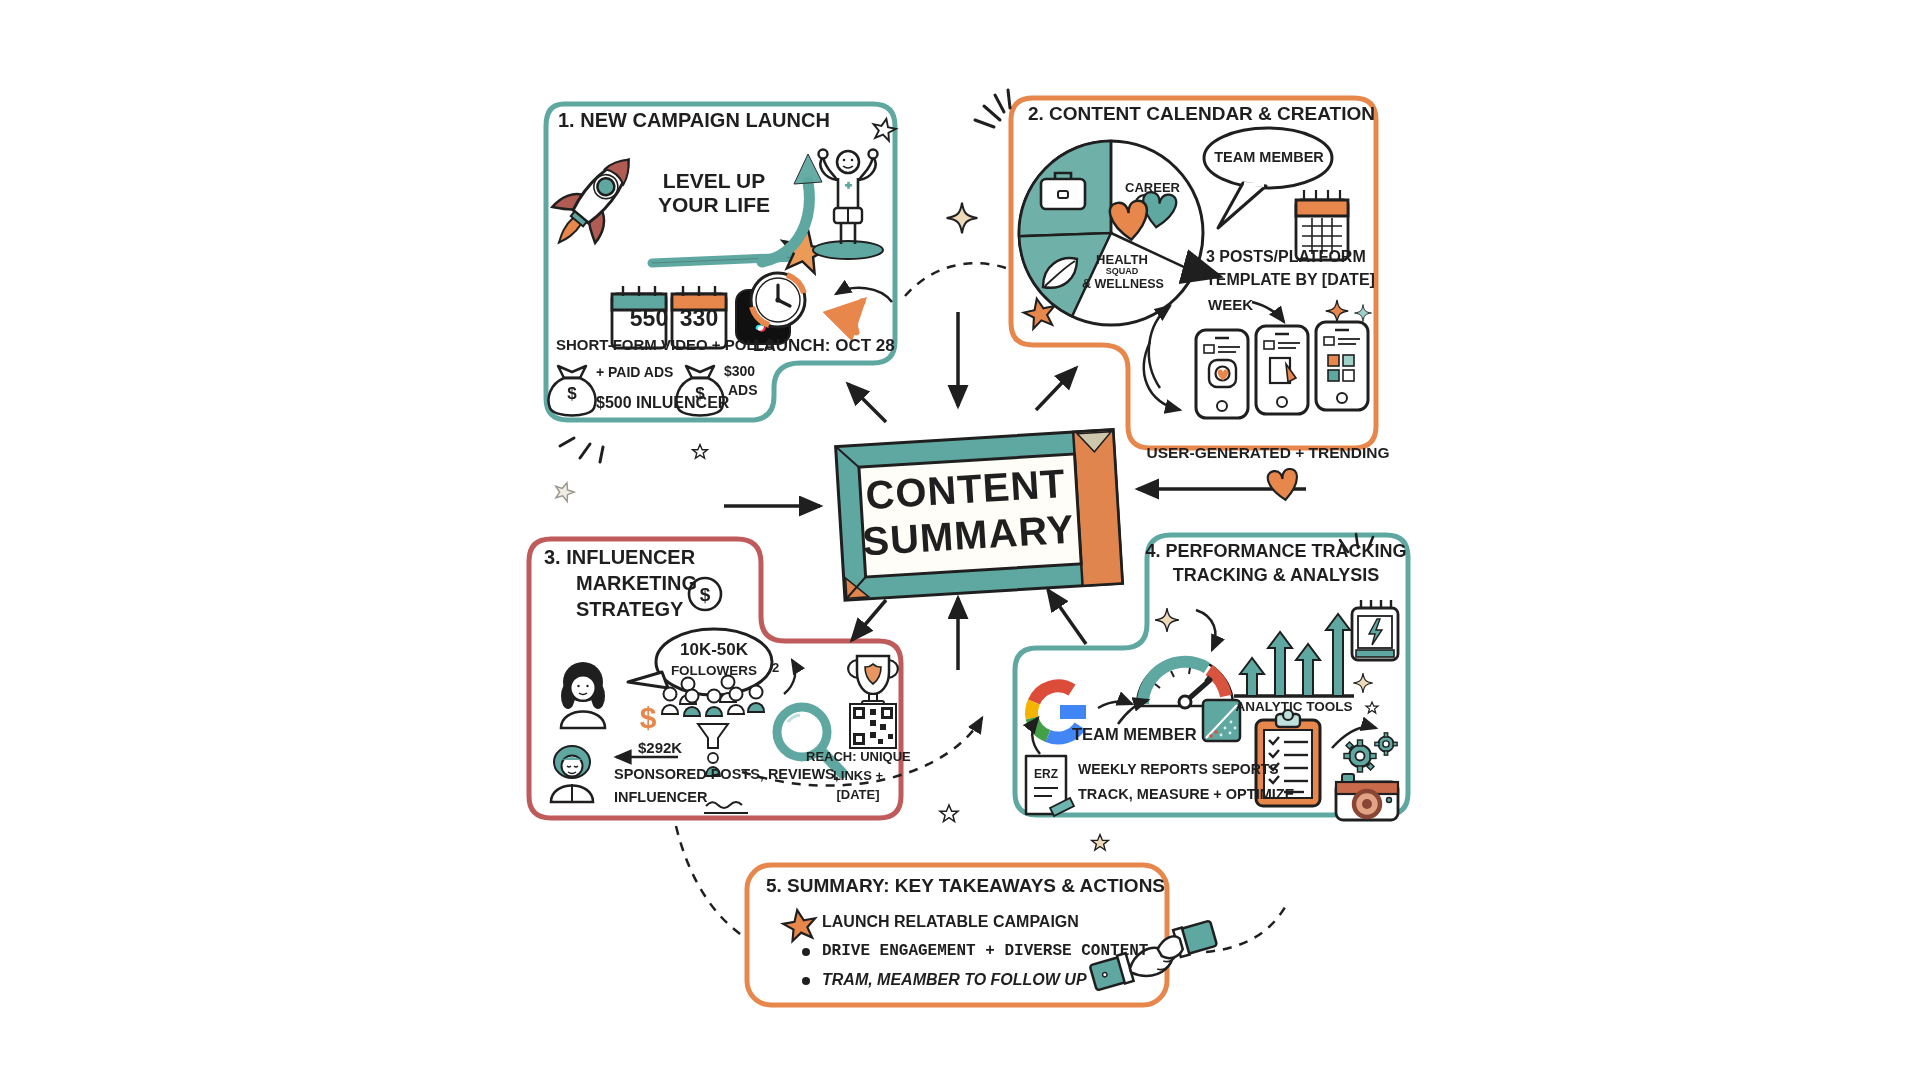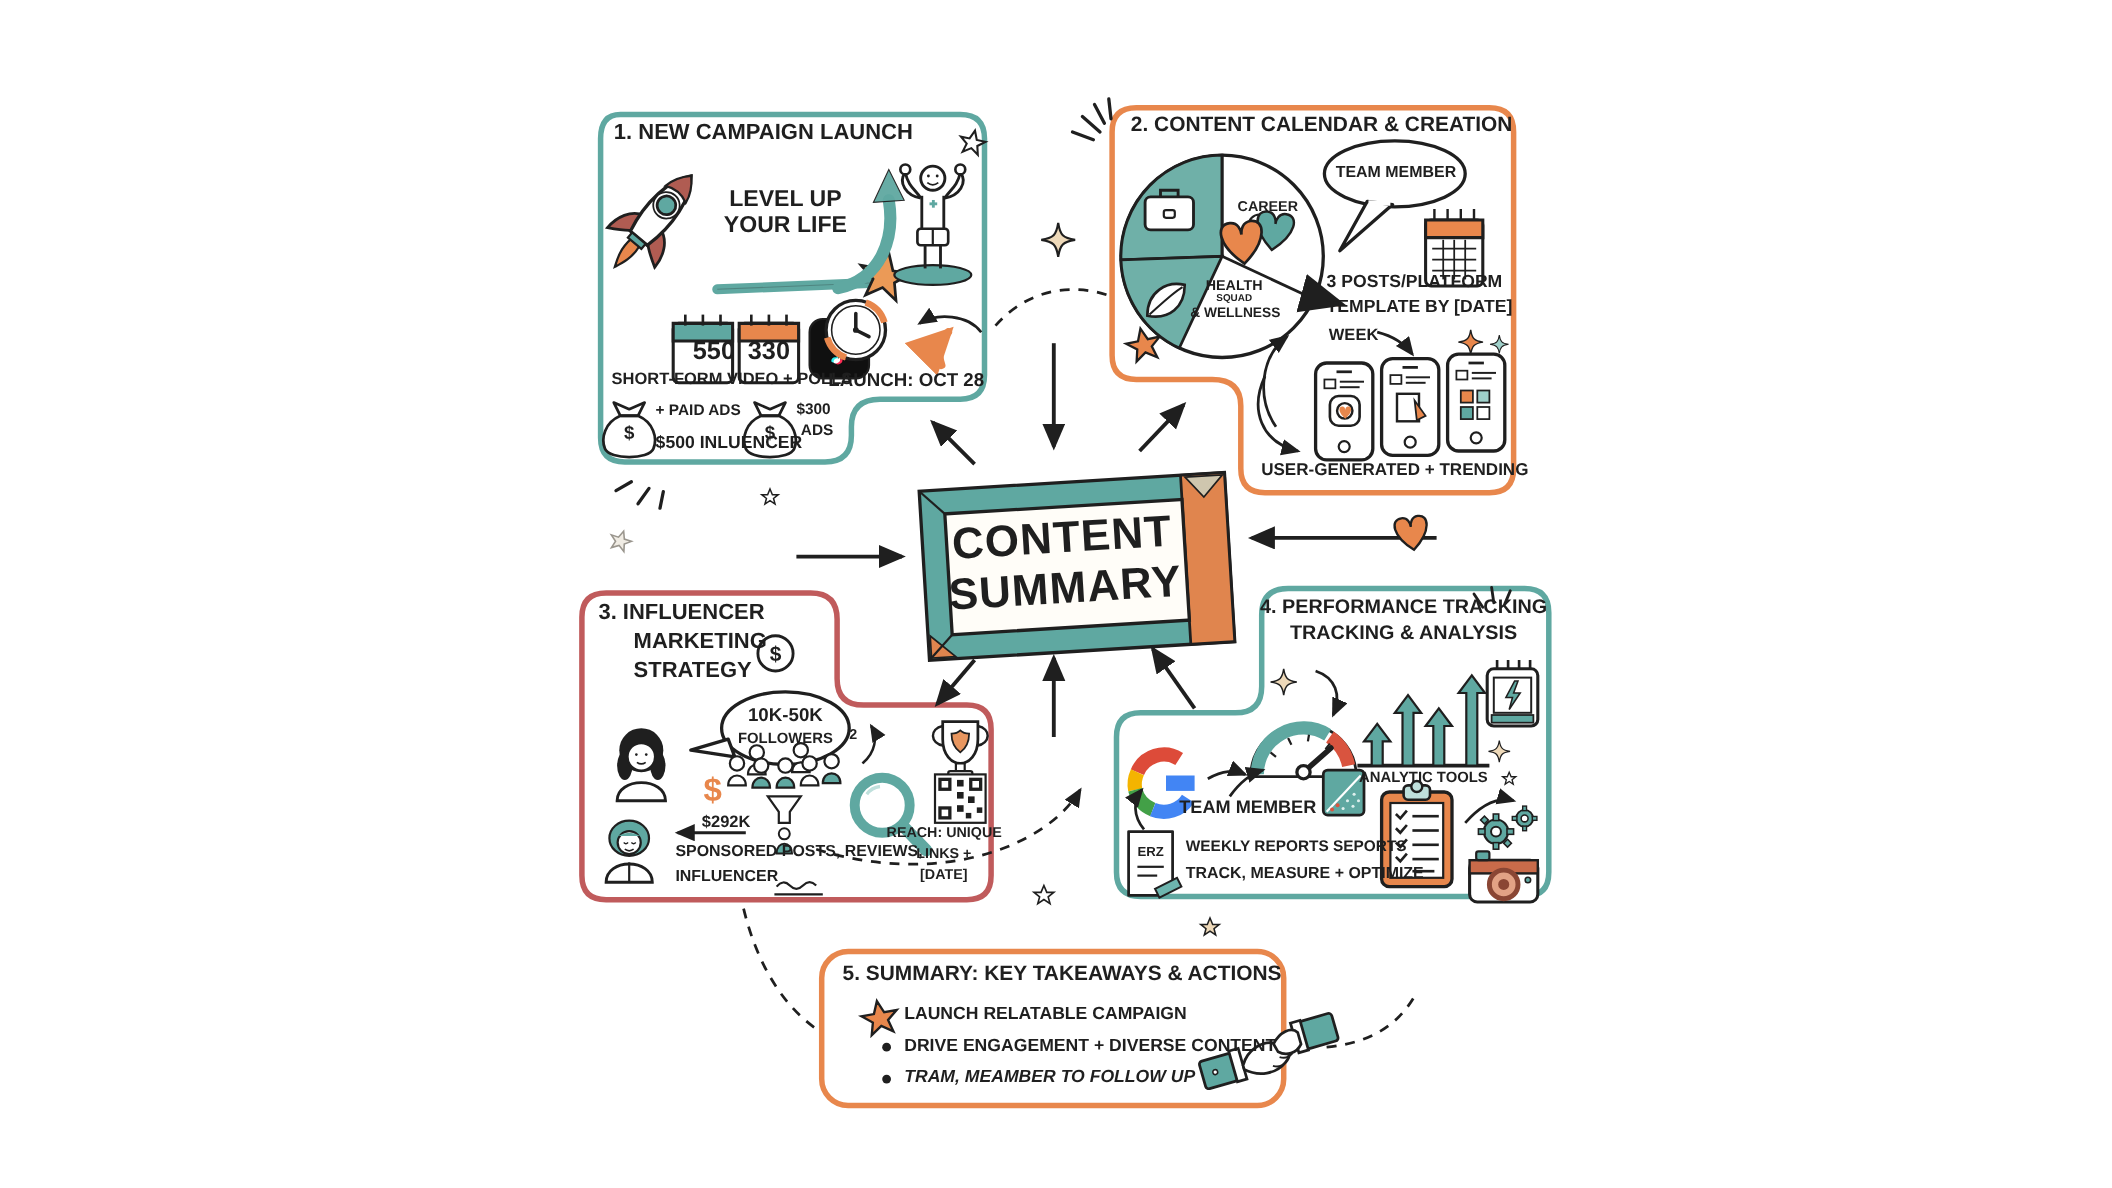--- a/index.html
+++ b/index.html
@@ -488,21 +488,21 @@
 
 <div class="t" style="left:1028px;top:104px;font-size:19px;">2. CONTENT CALENDAR &amp; CREATION</div>
 <div class="t c" style="left:1206px;top:150px;width:126px;font-size:14.5px;">TEAM MEMBER</div>
 <div class="t c" style="left:1118px;top:181px;width:62px;font-size:13px;text-align:right;">CAREER</div>
 <div class="t c" style="left:1082px;top:253px;width:80px;font-size:13px;">HEALTH</div>
 <div class="t c" style="left:1082px;top:267px;width:80px;font-size:9px;">SQUAD</div>
 <div class="t c" style="left:1082px;top:278px;width:80px;font-size:12.5px;">&amp; WELLNESS</div>
 <div class="t" style="left:1206px;top:249px;font-size:16px;">3 POSTS/PLATFORM</div>
 <div class="t" style="left:1206px;top:272px;font-size:16px;">TEMPLATE BY [DATE]</div>
 <div class="t" style="left:1208px;top:297px;font-size:15px;">WEEK</div>
-<div class="t c" style="left:1130px;top:420px;width:276px;font-size:15.5px;">USER-GENERATED + TRENDING</div>
+<div class="t c" style="left:1130px;top:445px;width:276px;font-size:15.5px;">USER-GENERATED + TRENDING</div>
 
 <div class="t" style="left:544px;top:547px;font-size:20px;">3. INFLUENCER</div>
 <div class="t" style="left:576px;top:573px;font-size:20px;">MARKETING</div>
 <div class="t" style="left:576px;top:599px;font-size:20px;">STRATEGY</div>
 <div class="t c" style="left:658px;top:641px;width:112px;font-size:17px;">10K-50K</div>
 <div class="t c" style="left:658px;top:664px;width:112px;font-size:13.5px;">FOLLOWERS</div>
 <div class="t" style="left:638px;top:740px;font-size:15px;">$292K</div>
 <div class="t" style="left:614px;top:767px;font-size:14.5px;">SPONSORED POSTS, REVIEWS,</div>
 <div class="t" style="left:614px;top:790px;font-size:14.5px;">INFLUENCER</div>
 <div class="t c" style="left:806px;top:750px;width:104px;font-size:13px;">REACH: UNIQUE</div>
@@ -512,21 +512,21 @@
 <div class="t c" style="left:1140px;top:542px;width:272px;font-size:18px;">4. PERFORMANCE TRACKING</div>
 <div class="t c" style="left:1140px;top:566px;width:272px;font-size:18px;">TRACKING &amp; ANALYSIS</div>
 <div class="t c" style="left:1234px;top:700px;width:120px;font-size:13.5px;">ANALYTIC TOOLS</div>
 <div class="t" style="left:1072px;top:726px;font-size:16.5px;">TEAM MEMBER</div>
 <div class="t" style="left:1078px;top:762px;font-size:14px;">WEEKLY REPORTS SEPORTS</div>
 <div class="t" style="left:1078px;top:787px;font-size:14.5px;">TRACK, MEASURE + OPTIMIZE</div>
 
 <div class="t" style="left:766px;top:876px;font-size:19px;">5. SUMMARY: KEY TAKEAWAYS &amp; ACTIONS</div>
 <div class="t" style="left:822px;top:914px;font-size:16px;">LAUNCH RELATABLE CAMPAIGN</div>
 <div class="dot" style="left:802px;top:948px;"></div>
-<div class="t" style="left:822px;top:943px;font-size:16px;">DRIVE ENGAGEMENT + DIVERSE CONTENT</div>
+<div class="t" style="left:822px;top:943px;font-size:16px;font-family:Liberation Mono, monospace;">DRIVE ENGAGEMENT + DIVERSE CONTENT</div>
 <div class="dot" style="left:802px;top:977px;"></div>
 <div class="t" style="left:822px;top:972px;font-size:16px;font-style:italic;">TRAM, MEAMBER TO FOLLOW UP</div>
 
 <div class="t c" style="left:856px;top:466px;width:222px;transform:rotate(-3.5deg);font-size:40px;letter-spacing:1px;line-height:1.15;">
   <div>CONTENT</div>
   <div>SUMMARY</div>
 </div>
 
 </div>
 

